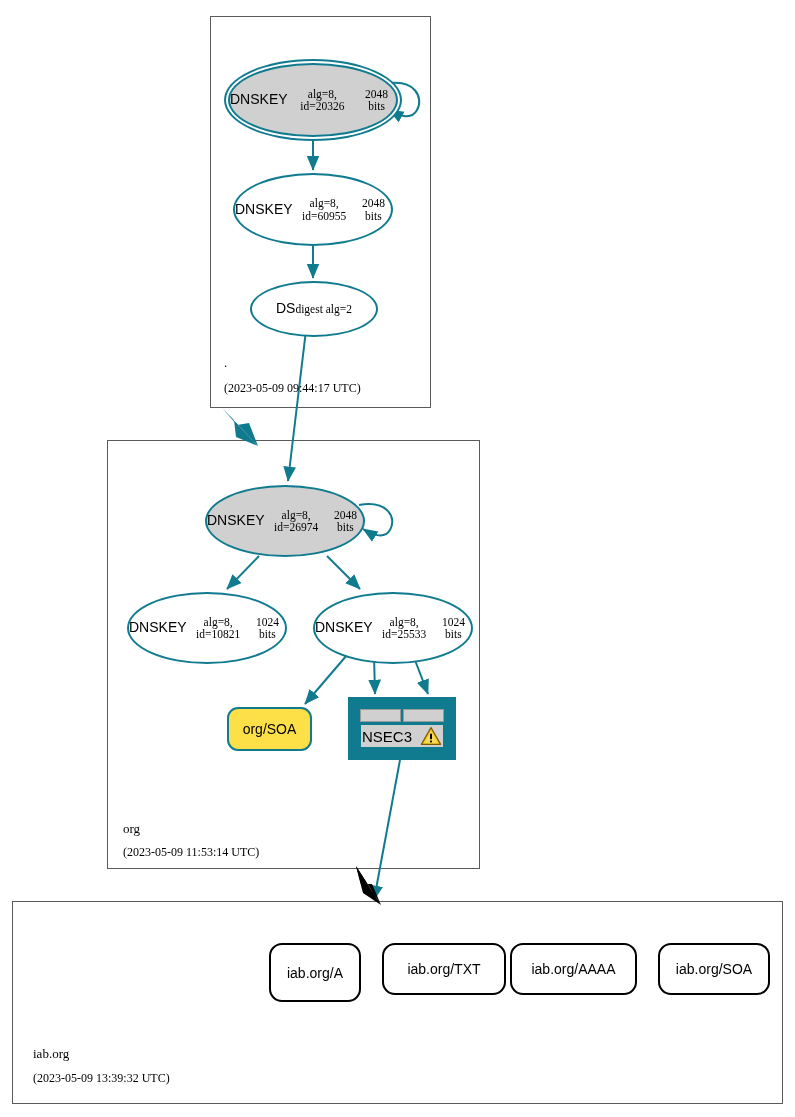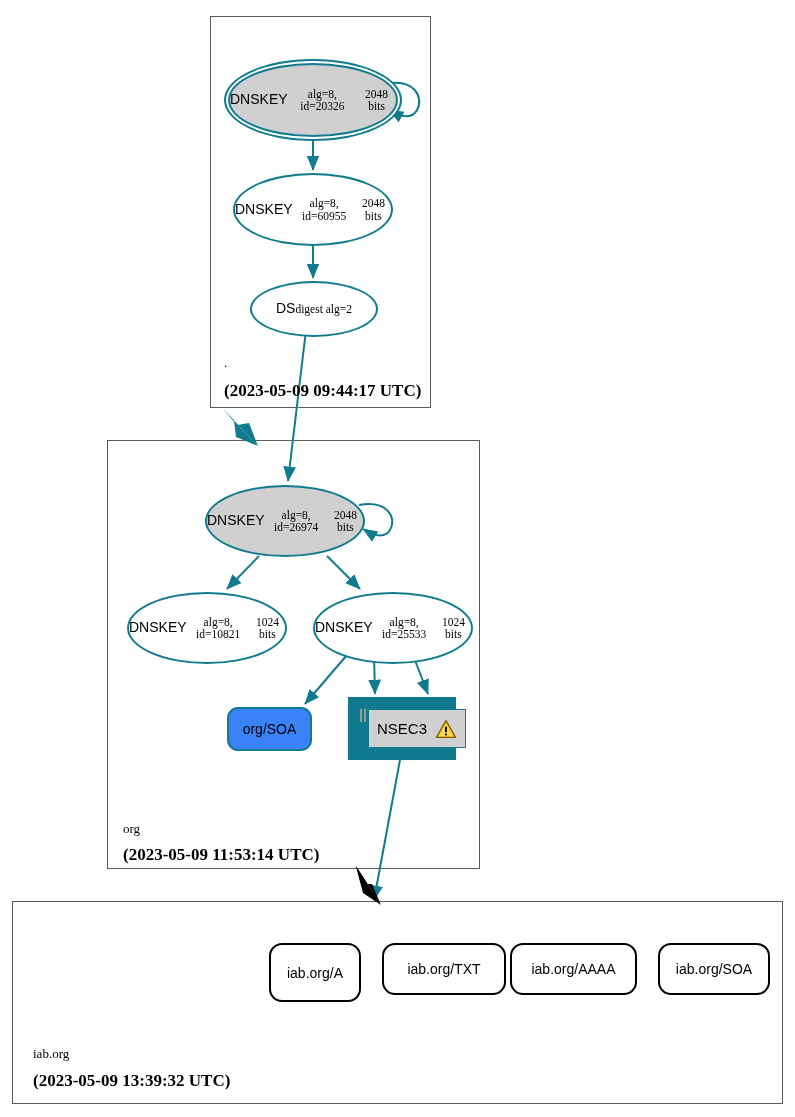--- a/index.html
+++ b/index.html
@@ -35,22 +35,21 @@
   .zone-label {
     position: absolute;
     font-family: "Liberation Serif", serif;
     color: #000000;
     white-space: nowrap;
   }
   .zone-name {
     font-size: 13px;
   }
   .zone-time {
-    font-size: 17px;
-    font-weight: bold;
+    font-size: 12px;
   }
   .node {
     position: absolute;
     box-sizing: border-box;
     display: flex;
     flex-direction: row;
     align-items: center;
     justify-content: center;
     text-align: center;
     line-height: 1.08;
@@ -74,21 +73,21 @@
   .node .t2, .node .t3 {
     font-family: "Liberation Serif", serif;
     font-size: 11.5px;
     color: #000000;
   }
   .rrset-box {
     position: absolute;
     box-sizing: border-box;
     border: 2px solid #107b8f;
     border-radius: 11px;
-    background: #3b82f6;
+    background: #fde047;
     display: flex;
     align-items: center;
     justify-content: center;
     font-family: "Liberation Sans", sans-serif;
     font-size: 14px;
     color: #000000;
   }
   .leaf-box {
     position: absolute;
     box-sizing: border-box;
@@ -102,21 +101,21 @@
     font-size: 14px;
     color: #000000;
   }
   .nsec-table {
     position: absolute;
     box-sizing: border-box;
     border: 2px solid #107b8f;
     background: #107b8f;
     padding: 10px;
     display: flex;
-    flex-direction: row;
+    flex-direction: column;
     gap: 2px;
   }
   .nsec-head {
     display: flex;
     gap: 2px;
     height: 13px;
   }
   .nsec-cell {
     flex: 1;
     background: #d0d0d0;

